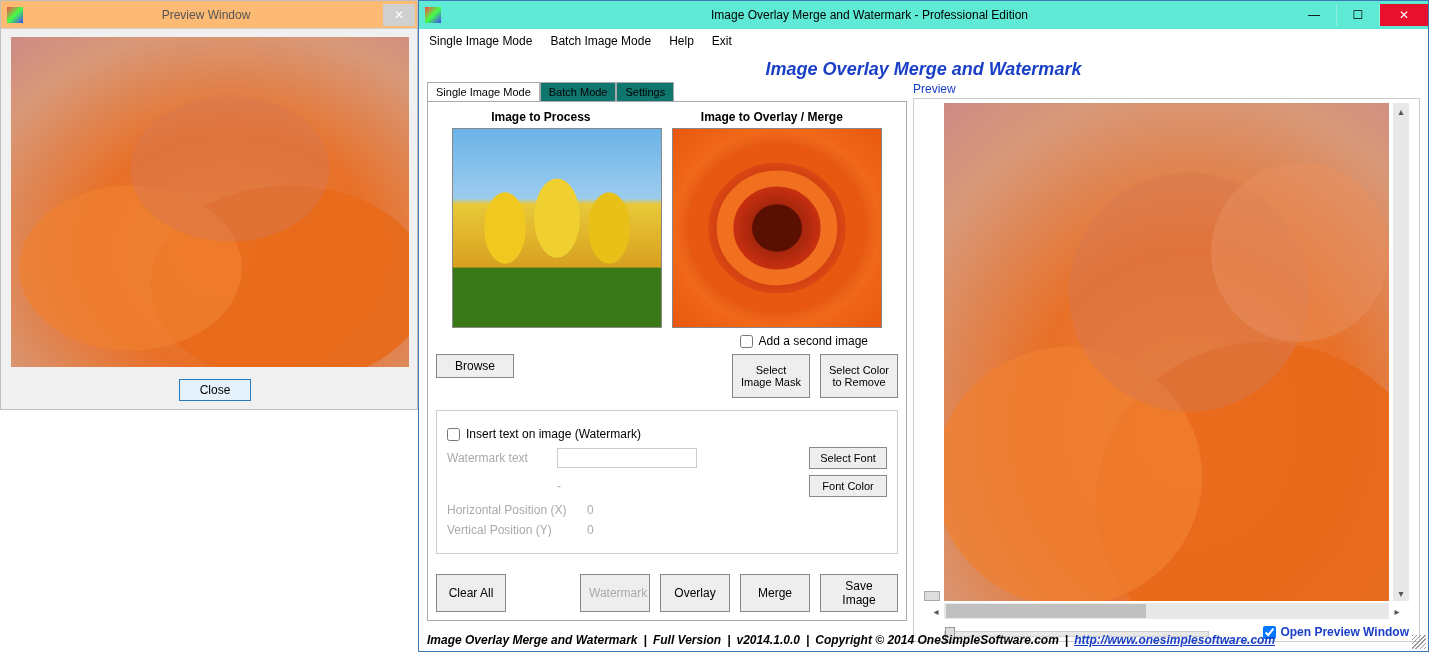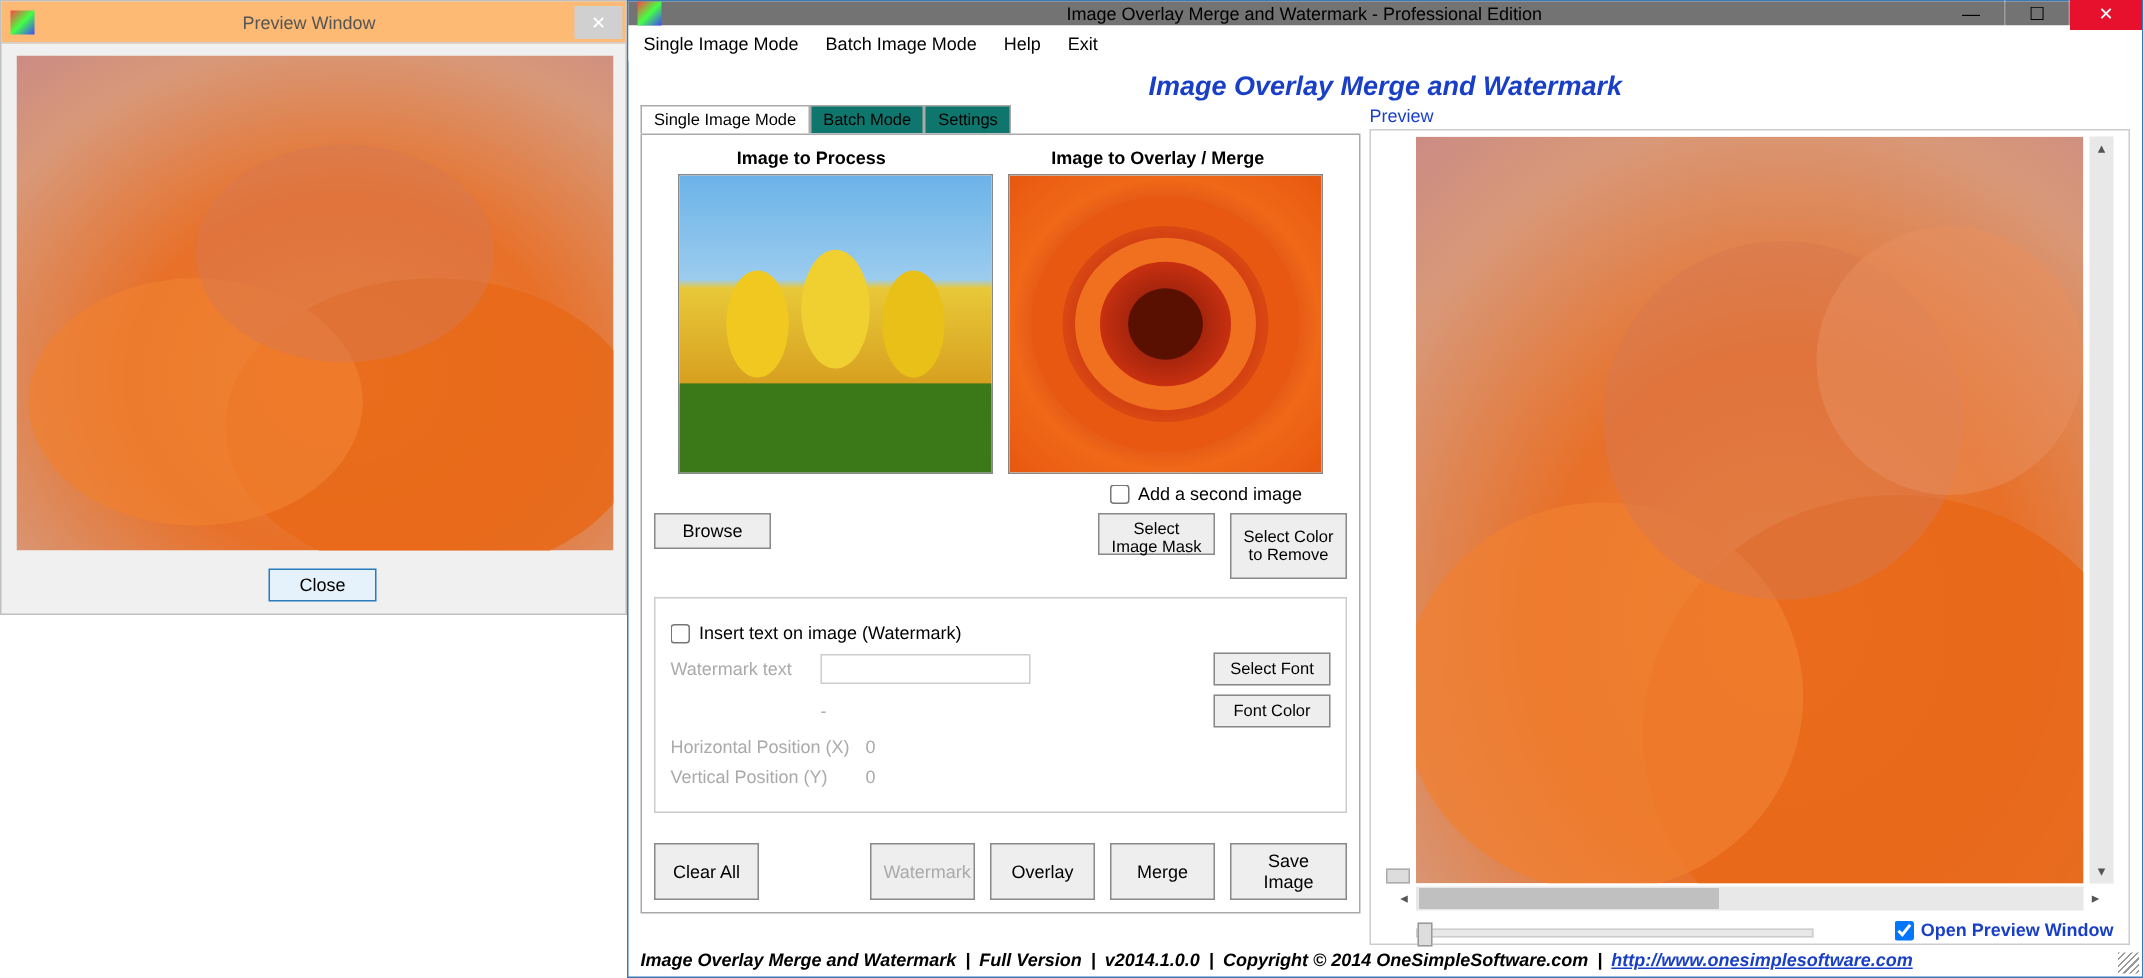--- a/index.html
+++ b/index.html
@@ -10,21 +10,21 @@
 .preview-titlebar { height: 28px; background: #fdba74; display: flex; align-items: center; border-bottom: 1px solid #d0d0d0; }
 .preview-titlebar .icon { width: 16px; height: 16px; margin: 0 6px; background: linear-gradient(135deg,#f44,#4f4,#44f); }
 .preview-titlebar .title { flex: 1; text-align: center; color: #555; }
 .preview-titlebar .close { width: 32px; height: 22px; background: #d0d0d0; color: #fff; display: flex; align-items: center; justify-content: center; margin-right: 2px; cursor: pointer; }
 .preview-image { position: absolute; left: 10px; top: 36px; width: 398px; height: 330px; }
 .preview-image svg { width: 100%; height: 100%; }
 .preview-close-btn { position: absolute; left: 178px; top: 378px; width: 72px; height: 22px; border: 1px solid #2a7ab9; background: #e6f2fb; cursor: pointer; }
 
 
 .main-window { position: absolute; left: 418px; top: 0; width: 1011px; height: 652px; background: #fff; border: 1px solid #3c78b4; }
-.main-titlebar { height: 16px; background: #737373; display: flex; align-items: center; }
+.main-titlebar { height: 28px; background: #5eead4; display: flex; align-items: center; }
 .main-titlebar .icon { width: 16px; height: 16px; margin: 0 6px; background: linear-gradient(135deg,#f44,#4f4,#44f); }
 .main-titlebar .title { flex: 1; text-align: center; color: #000; }
 .main-titlebar .winbtn { width: 44px; height: 22px; display: flex; align-items: center; justify-content: center; color: #000; cursor: pointer; }
 .main-titlebar .winbtn.max { border-left:1px solid rgba(255,255,255,.3); border-right:1px solid rgba(255,255,255,.3); }
 .main-titlebar .winbtn.close { background: #e8112d; color:#fff; width:48px; }
 
 .menubar { height: 24px; background: #fff; display: flex; align-items: center; padding: 0 10px; gap: 18px; }
 .menubar span { cursor: pointer; }
 
 .app-heading { text-align: center; color: #1a3fc7; font-weight: bold; font-size: 18px; padding: 6px 0 2px; font-style: italic; }
@@ -43,21 +43,21 @@
 .thumb svg { width: 100%; height: 100%; display:block; }
 
 .checkbox-row { display: flex; align-items: center; gap: 6px; margin: 6px 0; }
 .checkbox-row input { width: 13px; height: 13px; }
 
 .btn { border: 1px solid #888; background: #eee; padding: 4px 8px; cursor: pointer; text-align: center; }
 .btn.small { width: 78px; font-size:11px; }
 .btn.disabled { color:#aaa; }
 
 .fieldset { border: 1px solid #ccc; padding: 10px; margin-top: 12px; position: relative; }
-.fieldset .row { display: flex; align-items: center; margin: 6px 0; color: #aaa; }
+.fieldset .row { display: flex; align-items: center; gap: 10px; margin: 6px 0; color: #aaa; }
 .fieldset input[type=text] { width: 140px; height: 20px; border: 1px solid #ccc; }
 
 .bottom-buttons { position: absolute; bottom: 8px; left: 8px; right: 8px; display: flex; gap: 10px; }
 
 .right-panel { flex: 1; display:flex; flex-direction:column; }
 .preview-label { color: #1a3fc7; font-size: 12px; margin-bottom: 2px; }
 .preview-box { border: 1px solid #ccc; flex:1; position: relative; padding:4px; }
 .preview-box .big-img { position:absolute; left:30px; top:4px; right:30px; bottom:40px; overflow:hidden; }
 .preview-box .big-img svg { width:100%; height:100%; }
 .hscroll { position:absolute; bottom:22px; left:30px; right:30px; height:16px; background:#e8e8e8; display:flex; align-items:center; }
@@ -167,21 +167,21 @@
               </svg>
           </div>
         </div>
         <div class="checkbox-row" style="justify-content:flex-end; margin-right:30px;">
           <input type="checkbox" style="">
           <span>Add a second image</span>
         </div>
         <div style="display:flex; gap:10px; align-items:flex-start;">
           <button class="btn" style="width:78px;">Browse</button>
           <div style="flex:1"></div>
-          <button class="btn small" style="height:28px;">Select Image Mask</button>
+          <button class="btn small" style="height:44px;">Select Image Mask</button>
           <button class="btn small" style="height:44px;">Select Color to Remove</button>
         </div>
 
         <div class="fieldset">
           <div class="checkbox-row" style="color:#000;">
             <input type="checkbox" style="">
             <span>Insert text on image (Watermark)</span>
           </div>
           <div class="row">
             <span style="width:100px;">Watermark text</span>

